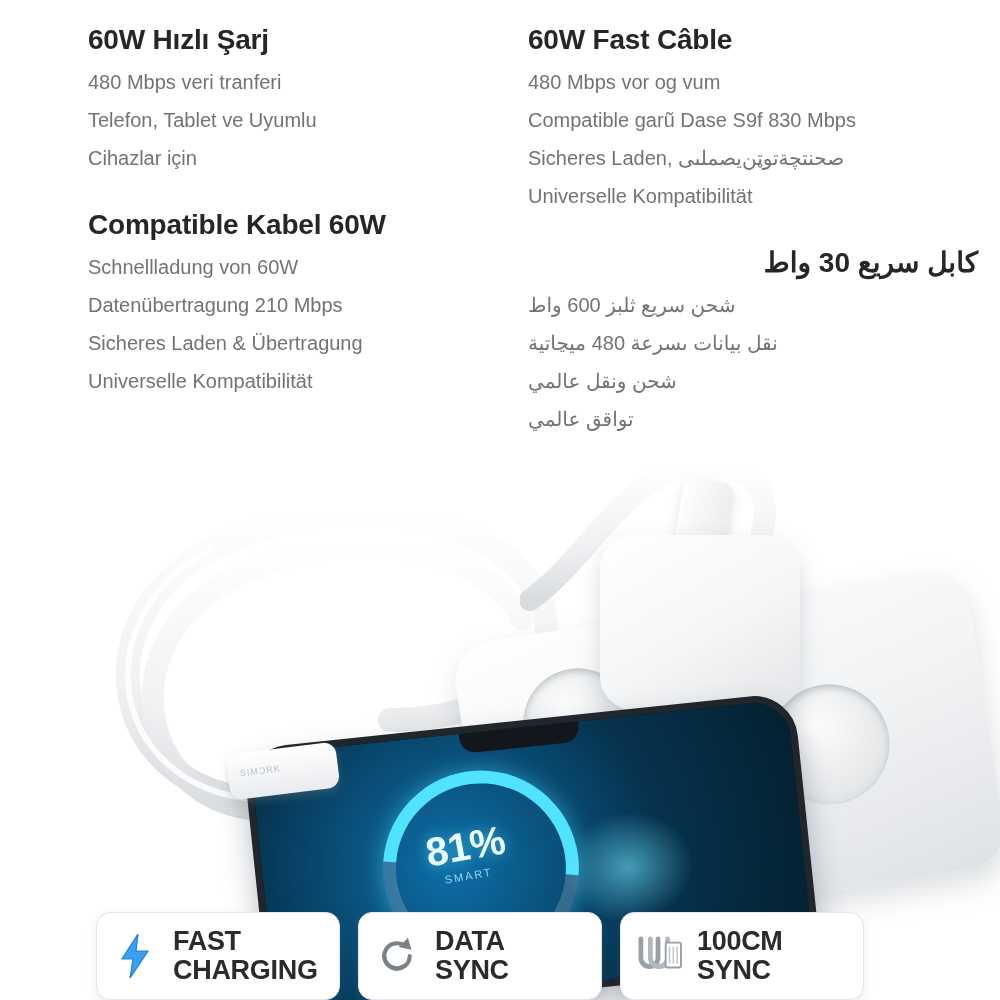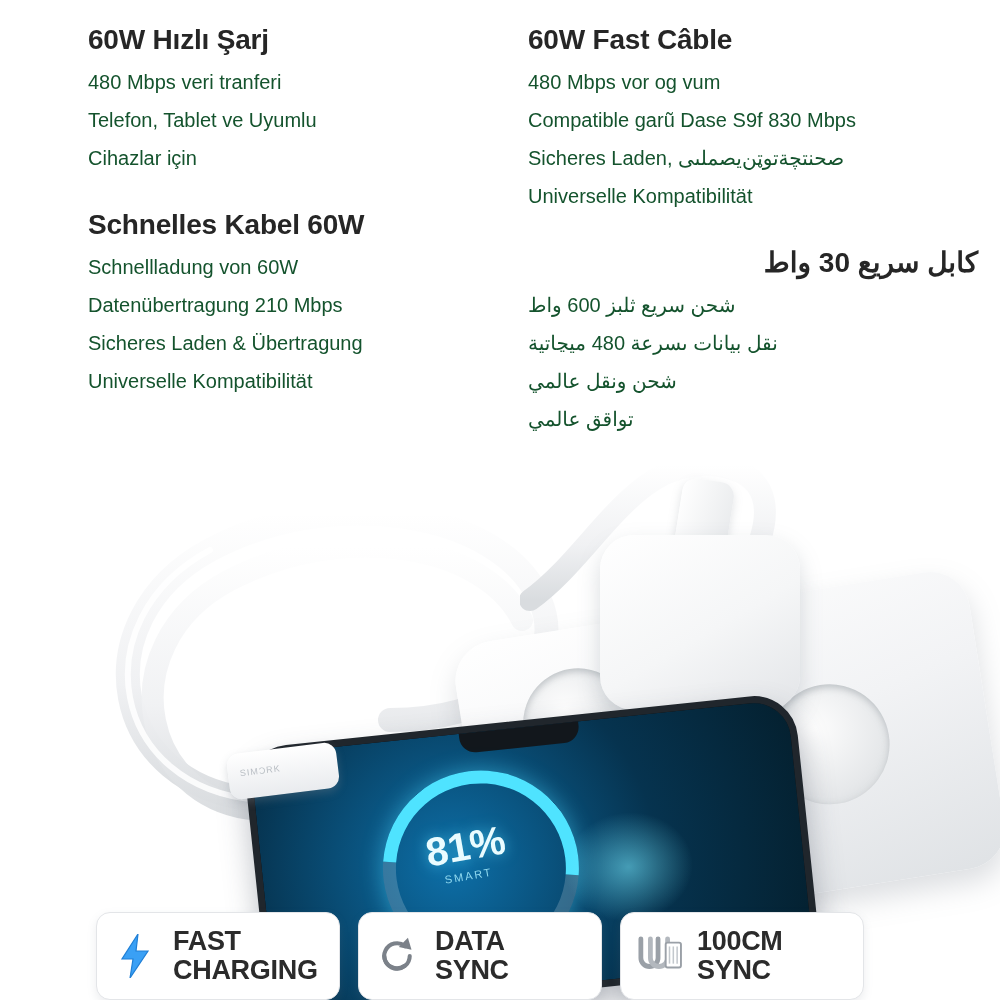--- a/index.html
+++ b/index.html
@@ -37,21 +37,21 @@
     font-size: 28px;
     font-weight: 700;
     color: #262626;
     margin: 0 0 14px 0;
     line-height: 1.15;
     letter-spacing: -0.2px;
   }
   .block p {
     font-size: 20px;
     font-weight: 400;
-    color: #14532d;
+    color: #737373;
     margin: 0 0 13px 0;
     line-height: 1.25;
   }
   .rtl { direction: rtl; text-align: right; }
   .rtl h2 { text-align: right; }
   .block.rtl p { text-align: left; }
 
   .block-2-left { margin-top: 38px; }
   .block-2-right { margin-top: 38px; }
 
@@ -270,21 +270,21 @@
   <div class="col col-left">
 
     <div class="block">
       <h2>60W Hızlı Şarj</h2>
       <p>480 Mbps veri tranferi</p>
       <p>Telefon, Tablet ve Uyumlu</p>
       <p>Cihazlar için</p>
     </div>
 
     <div class="block block-2-left">
-      <h2>Schnelles Kabel 60W</h2>
+      <h2>Compatible Kabel 60W</h2>
       <p>Schnellladung von 60W</p>
       <p>Datenübertragung 210 Mbps</p>
       <p>Sicheres Laden &amp; Übertragung</p>
       <p>Universelle Kompatibilität</p>
     </div>
 
   </div>
 
   <div class="col col-right">
 

